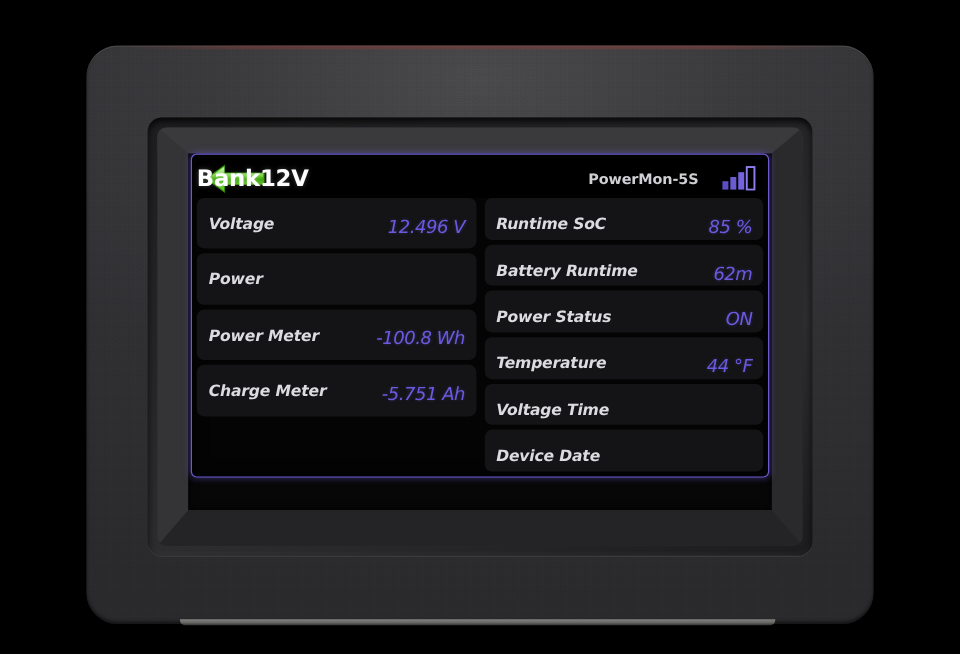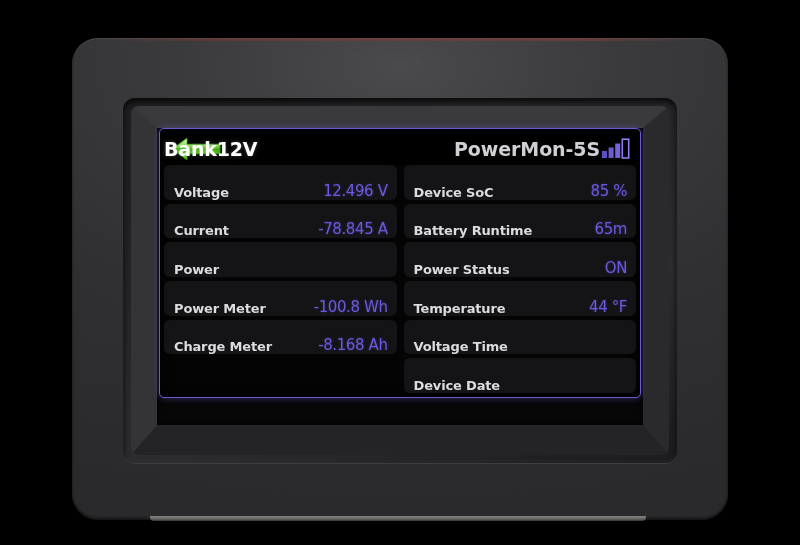--- a/index.html
+++ b/index.html
@@ -147,23 +147,23 @@
     left: 0; right: 0;
     text-align: left;
     color: #ffffff;
     font-size: 19px;
     font-weight: bold;
     letter-spacing: -0.2px;
     text-shadow: 0 0 4px rgba(255,255,255,0.25);
   }
   #device-name {
     position: absolute;
-    right: 36px;
+    right: 54px;
     color: #cfcfd4;
-    font-size: 19px;
+    font-size: 12px;
     font-weight: bold;
     letter-spacing: -0.1px;
   }
   #signal-icon {
     position: absolute;
     right: 5px;
     top: 6px;
     width: 30px;
     height: 21px;
   }
@@ -181,26 +181,27 @@
     flex-direction: column;
     gap: 4px;
     min-width: 0;
   }
   .row {
     flex: 1 1 0;
     min-height: 0;
     background: #141416;
     border-radius: 6px;
     display: flex;
-    align-items: flex-end;
+    align-items: flex-start;
     justify-content: space-between;
-    padding: 4px 9px 0 10px;
+    padding: 15px 9px 0 10px;
     box-sizing: border-box;
     gap: 6px;
     overflow: hidden;
+    font-style: italic;
   }
   .row.is-empty {
     background: transparent;
   }
   .row-label {
     color: #dcdce0;
     font-size: 13px;
     font-weight: bold;
     white-space: nowrap;
     letter-spacing: -0.15px;
@@ -266,48 +267,44 @@
     </div>
 
     <div id="grid">
 
       <div class="column">
         <div class="row">
           <span class="row-label">Voltage</span>
           <span class="row-value">12.496 V</span>
         </div>
         <div class="row">
-          <span class="row-label">Current</span>
-          <span class="row-value">-78.845 A</span>
-        </div>
-        <div class="row">
           <span class="row-label">Power</span>
         </div>
         <div class="row">
           <span class="row-label">Power Meter</span>
           <span class="row-value">-100.8 Wh</span>
         </div>
         <div class="row">
           <span class="row-label">Charge Meter</span>
-          <span class="row-value">-8.168 Ah</span>
+          <span class="row-value">-5.751 Ah</span>
         </div>
         <div class="row is-empty">
           <span class="row-label"></span>
           <span class="row-value"></span>
         </div>
       </div>
 
       <div class="column">
         <div class="row">
-          <span class="row-label">Device SoC</span>
+          <span class="row-label">Runtime SoC</span>
           <span class="row-value">85 %</span>
         </div>
         <div class="row">
           <span class="row-label">Battery Runtime</span>
-          <span class="row-value">65m</span>
+          <span class="row-value">62m</span>
         </div>
         <div class="row">
           <span class="row-label">Power Status</span>
           <span class="row-value">ON</span>
         </div>
         <div class="row">
           <span class="row-label">Temperature</span>
           <span class="row-value">44 °F</span>
         </div>
         <div class="row">

